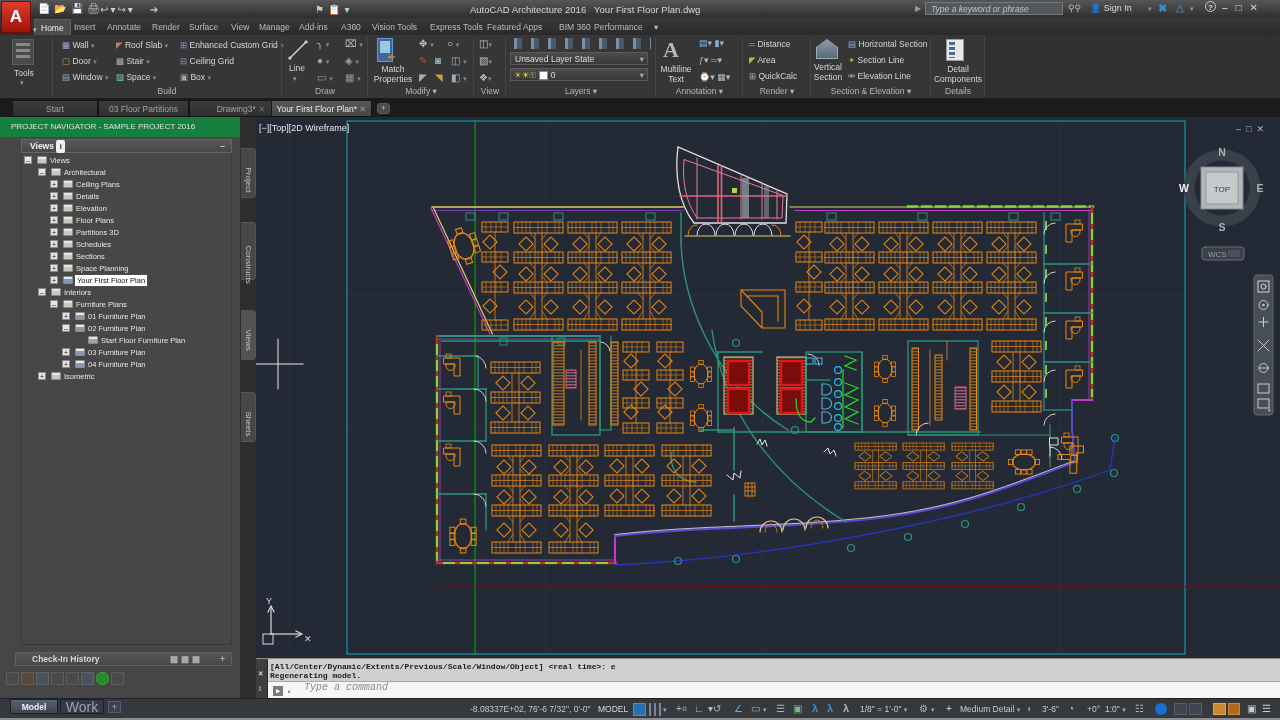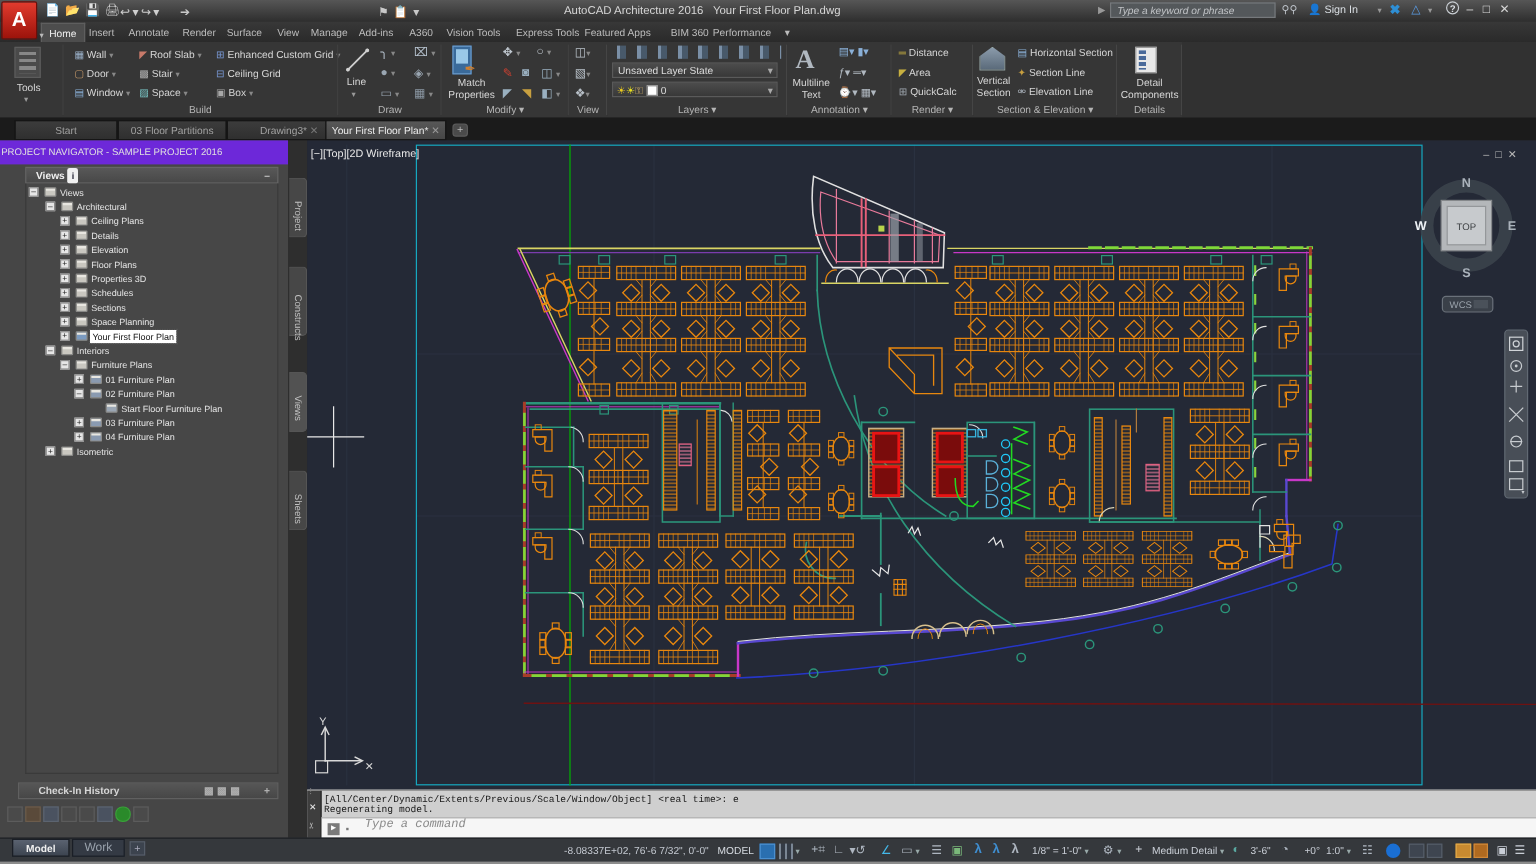--- a/index.html
+++ b/index.html
@@ -206,21 +206,21 @@
 <div id="filetabs">
 <div class="ftab" style="left:12px;width:86px">Start</div>
 <div class="ftab" style="left:98px;width:91px">03 Floor Partitions</div>
 <div class="ftab" style="left:189px;width:104px">Drawing3* <span style="color:#777">✕</span></div>
 <div class="ftab active" style="left:271px;width:101px">Your First Floor Plan* <span style="color:#999">✕</span></div>
 <div class="abs" style="left:377px;top:5px;width:13px;height:11px;background:#4a4a4a;border:1px solid #5a5a5a;border-radius:3px;color:#bbb;font-size:9px;line-height:9px;text-align:center">+</div>
 </div>
 
 <div id="palette">
 
-<div class="abs" style="left:0;top:0;width:240px;height:20px;background:#6d28d9;color:#e0e0e0;font-size:8px;line-height:20px;padding-left:1px">PROJECT NAVIGATOR - SAMPLE PROJECT 2016</div>
+<div class="abs" style="left:0;top:0;width:240px;height:20px;background:#15803d;color:#e0e0e0;font-size:8px;line-height:20px;padding-left:11px">PROJECT NAVIGATOR - SAMPLE PROJECT 2016</div>
 
 <div class="abs" style="left:21px;top:22px;width:211px;height:14px;background:linear-gradient(#585858,#484848);border:1px solid #666;color:#f0f0f0;font-size:8.5px;font-weight:bold;line-height:13px;padding-left:8px">Views <span style="display:inline-block;background:#f0f0f0;color:#223;width:9px;font-weight:bold;text-align:center;font-size:7.5px;border-radius:2px">i</span><span style="position:absolute;right:6px;color:#ccc">–</span></div>
 
 <div class="abs" style="left:21px;top:36px;width:211px;height:492px;background:#474747;border:1px solid #3a3a3a;border-top:none"></div>
 
 <div id="tree">
 
 <div class="trow" style="left:0;top:38px">
           <span class="ebox" style="left:24px">–</span>
           <span class="fold" style="left:37px"></span>
@@ -253,21 +253,21 @@
 
 <div class="trow" style="left:0;top:98px">
           <span class="ebox" style="left:50px">+</span>
           <span class="fold" style="left:63px"></span>
           <span style="position:absolute;left:76px">Floor Plans</span>
         </div>
 
 <div class="trow" style="left:0;top:110px">
           <span class="ebox" style="left:50px">+</span>
           <span class="fold" style="left:63px"></span>
-          <span style="position:absolute;left:76px">Properties 3D</span>
+          <span style="position:absolute;left:76px">Partitions 3D</span>
         </div>
 
 <div class="trow" style="left:0;top:122px">
           <span class="ebox" style="left:50px">+</span>
           <span class="fold" style="left:63px"></span>
           <span style="position:absolute;left:76px">Schedules</span>
         </div>
 
 <div class="trow" style="left:0;top:134px">
           <span class="ebox" style="left:50px">+</span>
@@ -920,35 +920,35 @@
 </div>
 
 <div id="cmdwin">
 
 <div class="abs" style="left:0;top:0;width:12px;height:40px;background:#3e3e3e;border-right:1px solid #2a2a2a">
 <div class="abs" style="left:2px;top:0px;color:#888;font-size:7px;line-height:4px">⁝</div>
 <div class="abs" style="left:2px;top:9px;color:#e8e8e8;font-size:9px">✕</div>
 <div class="abs" style="left:2px;top:24px;color:#c8c8c8;font-size:9px;transform:rotate(-90deg)">✂</div>
 </div>
 
-<div class="abs" style="left:14px;top:3px;width:1000px;height:20px;color:#1a1a1a;white-space:pre;font-weight:normal">[All/Center/Dynamic/Extents/Previous/Scale/Window/Object] &lt;real time&gt;: e
+<div class="abs" style="left:14px;top:3px;width:1000px;height:20px;color:#1a1a1a;white-space:pre;font-weight:bold">[All/Center/Dynamic/Extents/Previous/Scale/Window/Object] &lt;real time&gt;: e
 Regenerating model.</div>
 
 <div class="abs" style="left:12px;top:22px;width:1012px;height:18px;background:#f6f6f6;border-top:1px solid #aaa">
 <span class="abs" style="left:5px;top:4px;width:10px;height:10px;background:#7a7a7a;color:#fff;font-size:7px;text-align:center;line-height:10px">▶</span>
 <span class="abs" style="left:19px;top:5px;color:#777;font-size:8px">▪</span>
 <span class="abs" style="left:36px;top:0;color:#8a8a8a;font-style:italic;font-size:10px">Type a command</span>
 </div>
 </div>
 
 <div id="statusbar">
 
 <div class="abs" style="left:10px;top:0;width:48px;height:15px;background:linear-gradient(#5a6270,#3c4450);border:1px solid #1a1e26;color:#f0f0f0;font-size:8.5px;font-weight:bold;text-align:center;line-height:14px">Model</div>
 
-<div class="abs" style="left:60px;top:0;width:44px;height:15px;background:#343a44;border:1px solid #1a1e26;color:#9aa2ac;font-size:10px;text-align:center;line-height:14px">Work</div>
+<div class="abs" style="left:60px;top:0;width:44px;height:15px;background:#343a44;border:1px solid #1a1e26;color:#9aa2ac;font-size:14px;text-align:center;line-height:14px">Work</div>
 
 <div class="abs" style="left:108px;top:2px;width:13px;height:12px;background:#3c434e;border:1px solid #555d68;color:#aab;font-size:9px;text-align:center;line-height:11px">+</div>
 
 <div class="abs" style="left:470px;top:5px;font-size:8.5px;color:#c3c8d0;white-space:nowrap">-8.08337E+02, 76'-6 7/32", 0'-0"</div>
 <div class="abs" style="left:598px;top:5px;font-size:8.5px;color:#d5dae0;white-space:nowrap">MODEL</div>
 
 <div id="sicons" style="position:absolute;left:0;top:0;width:1280px;height:22px;font-size:10px">
 <span class="abs" style="left:633px;top:4px;width:13px;height:13px;background:#2a6fb0;border:1px solid #4a8fd0"></span>
 <span class="abs" style="left:649px;top:4px;width:12px;height:13px;background:repeating-linear-gradient(90deg,#7a8694 0 2px,#343b46 2px 5px)"></span>
 <span class="abs" style="left:663px;top:7px;color:#9aa;font-size:7px">▾</span>

